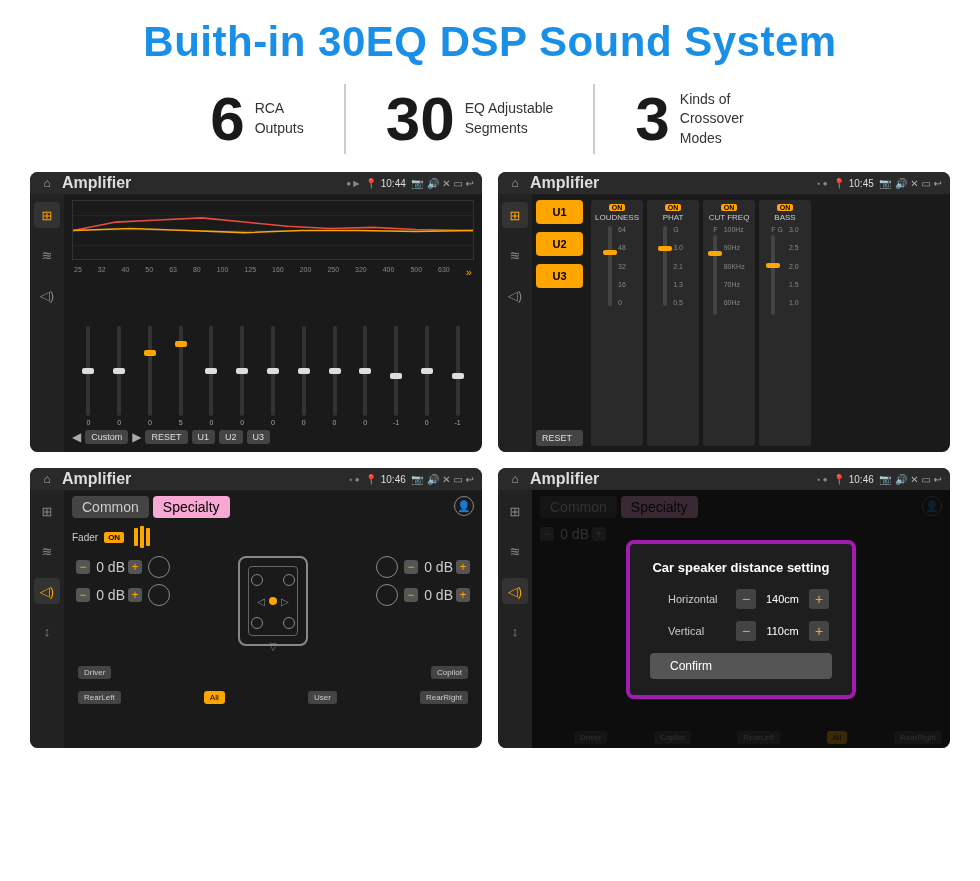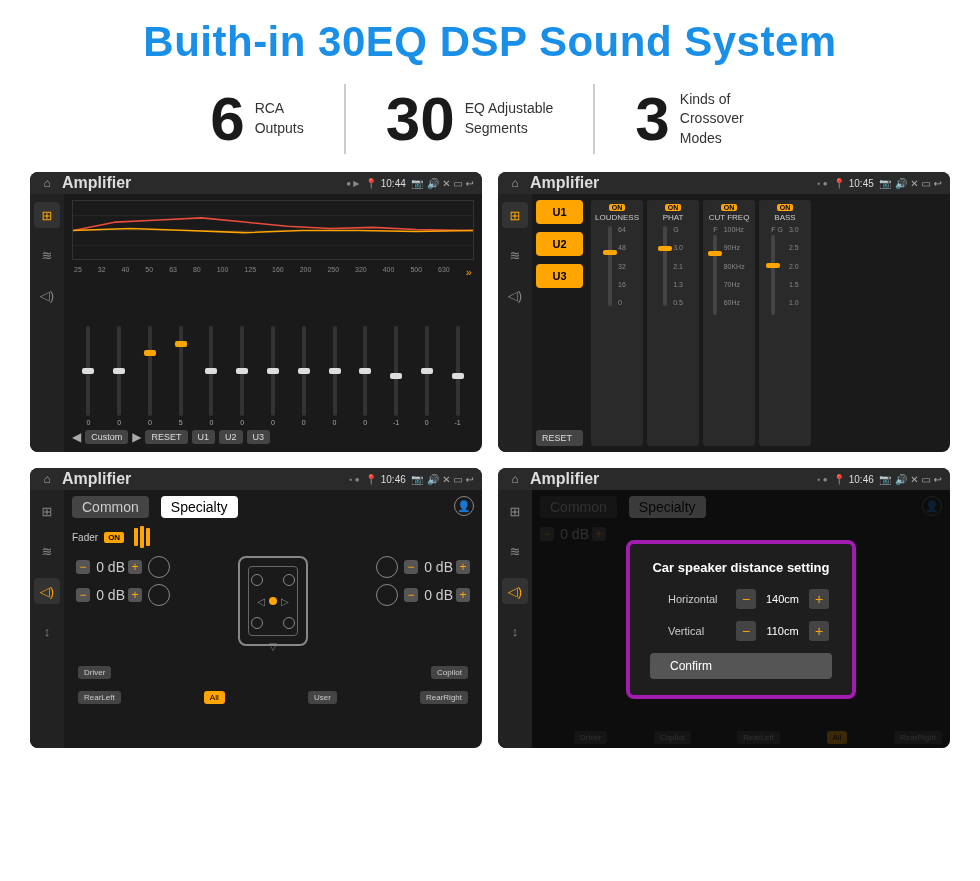--- a/index.html
+++ b/index.html
@@ -401,23 +401,22 @@
     .tab-btn {
       background: #444;
       color: #ccc;
       border-radius: 4px;
       padding: 3px 10px;
       font-size: 14px;
       cursor: pointer;
     }
 
     .tab-btn.active {
-      background: #ffffff;
+      background: #f9a8d4;
       color: #000;
-      margin-left: 8px;
     }
 
     .fader-row {
       display: flex;
       align-items: center;
       gap: 6px;
       margin-bottom: 8px;
     }
 
     .fader-label {

